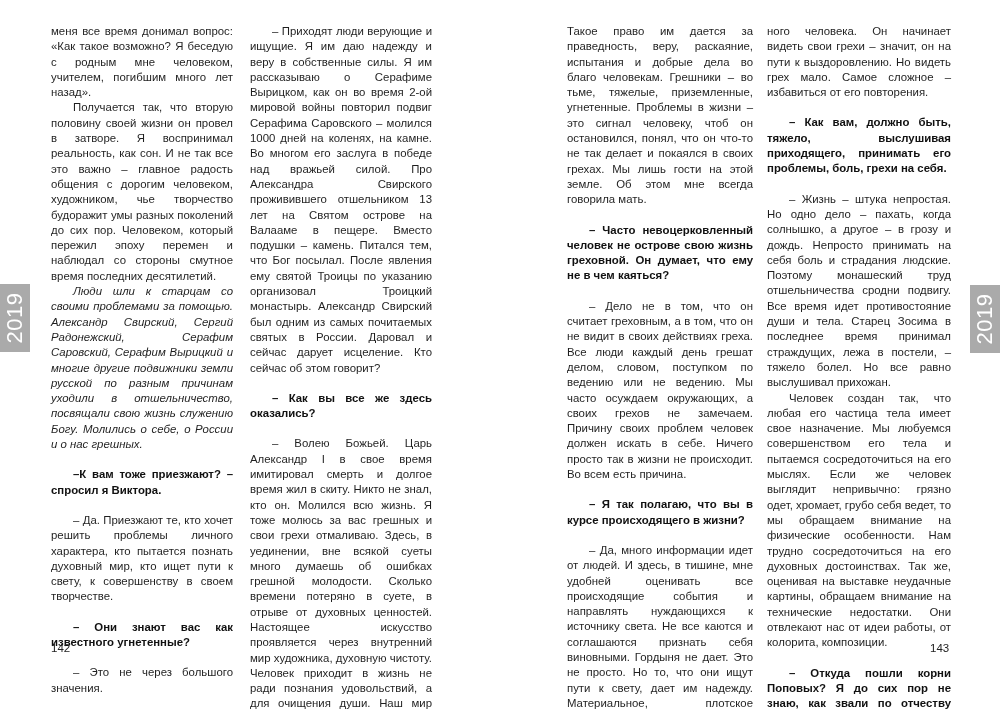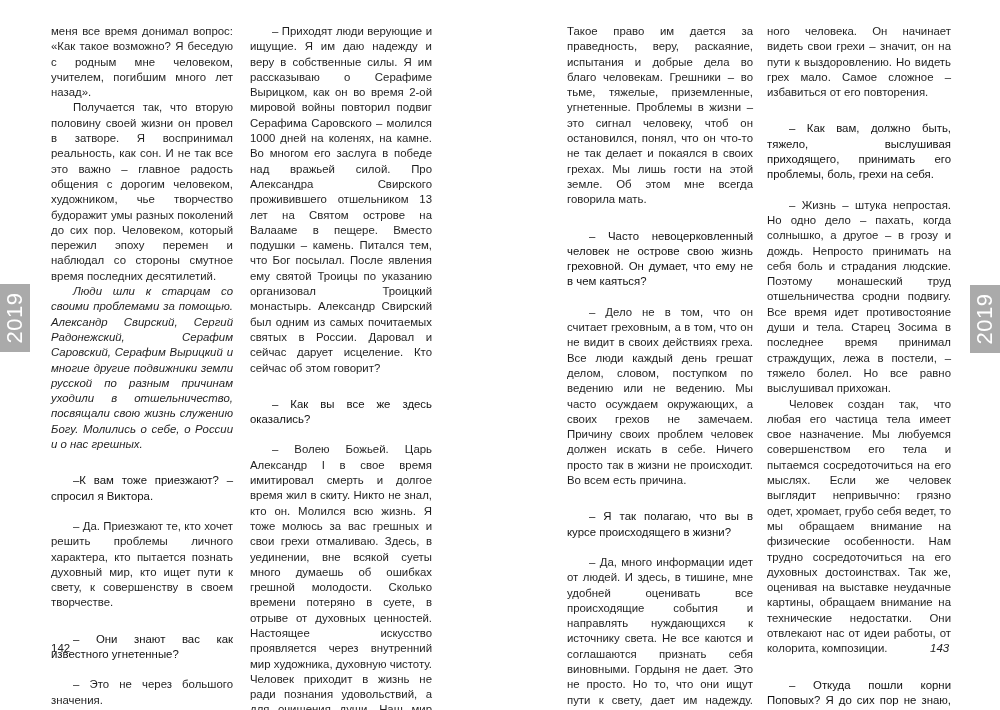--- a/index.html
+++ b/index.html
@@ -9,29 +9,29 @@
   }
   .page { position: absolute; top: 0; height: 710px; }
   .page-left { left: 0; width: 500px; }
   .page-right { left: 500px; width: 500px; }
   .col {
     position: absolute; top: 24px; font-size: 11.4px; line-height: 15.3px;
     text-align: justify; hyphens: manual;
   }
   .col p { margin: 0; text-indent: 22px; }
   .col p.noindent { text-indent: 0; }
-  .col p.q { font-weight: normal; color: #111; margin-top: 21px; margin-bottom: 15px; }
+  .col p.q { font-weight: bold; color: #111; margin-top: 15px; margin-bottom: 15px; }
   .col p.it { font-style: italic; }
   .c1 { left: 51px; width: 182px; }
   .c2 { left: 250px; width: 182px; }
   .c3 { left: 67px; width: 186px; }
   .c4 { left: 267px; width: 184px; }
   .pagenum { position: absolute; top: 622px; font-size: 11.5px; color: #222; margin-top: 20px; }
   .pn-left { left: 51px; }
-  .pn-right { left: 430px; font-style: italic; }
+  .pn-right { left: 430px; }
   .year-tab {
     position: absolute; background: #aaaaaa; color: #ffffff; width: 30px; height: 68px;
     display: flex; align-items: center; justify-content: center;
   }
   .year-tab span {
     transform: rotate(-90deg); font-size: 22px; letter-spacing: 0.5px; white-space: nowrap;
   }
   .tab-left { left: 0; top: 284px; }
   .tab-right { left: 470px; top: 285px; }
 </style>

